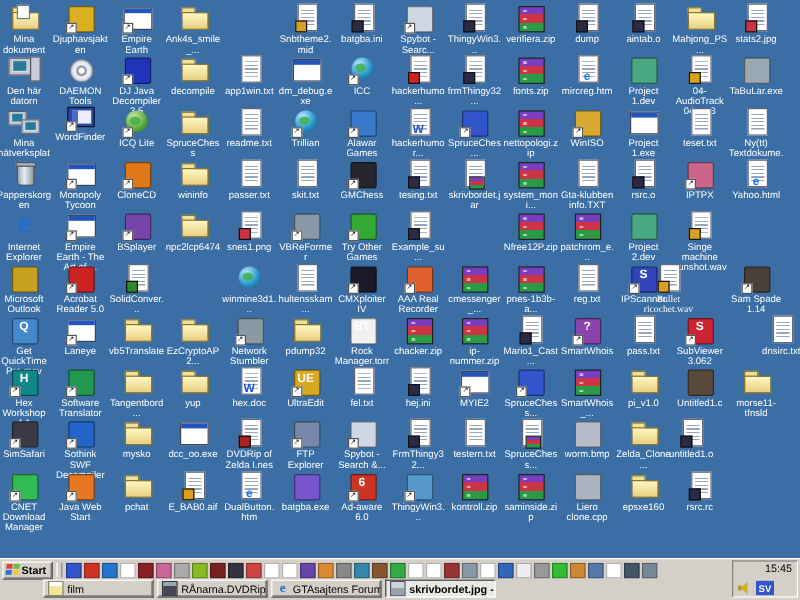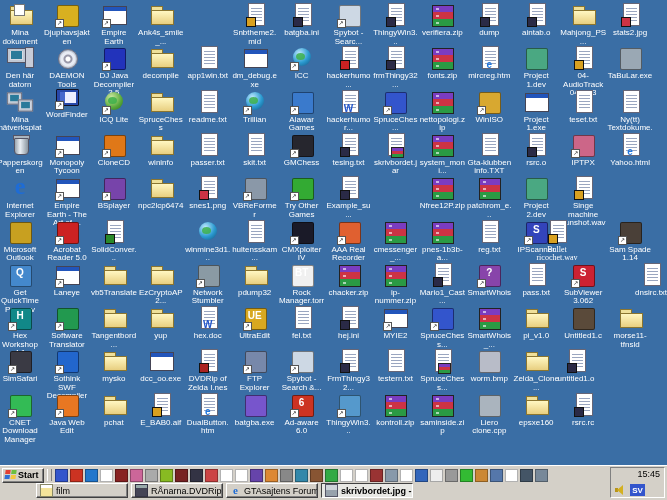--- a/index.html
+++ b/index.html
@@ -921,21 +921,21 @@
           <i class="sq" style="background:#33bb55"></i>
           <i class="scb">↗</i>
         </div>
         <div class="lbl">CNET Download Manager</div>
       </div>
       <div class="cell" style="left: 66.93px; top: 391.7px;">
         <div class="ic">
           <i class="sq" style="background:#e87722"></i>
           <i class="scb">↗</i>
         </div>
-        <div class="lbl">Java Web Edit</div>
+        <div class="lbl">Java Web Start</div>
       </div>
       <div class="cell" style="left: 113.86px; top: 391.7px;">
         <div class="ic">
           <i class="f-tab"></i>
           <i class="f-body"></i>
         </div>
         <div class="lbl">pchat</div>
       </div>
       <div class="cell" style="left: 160.79px; top: 391.7px;">
         <div class="ic">

